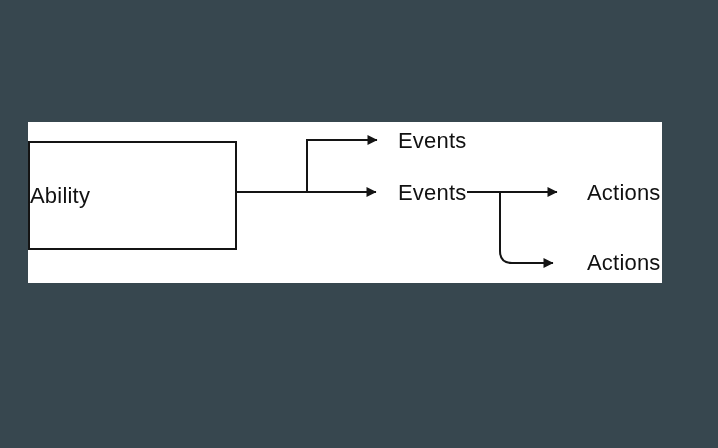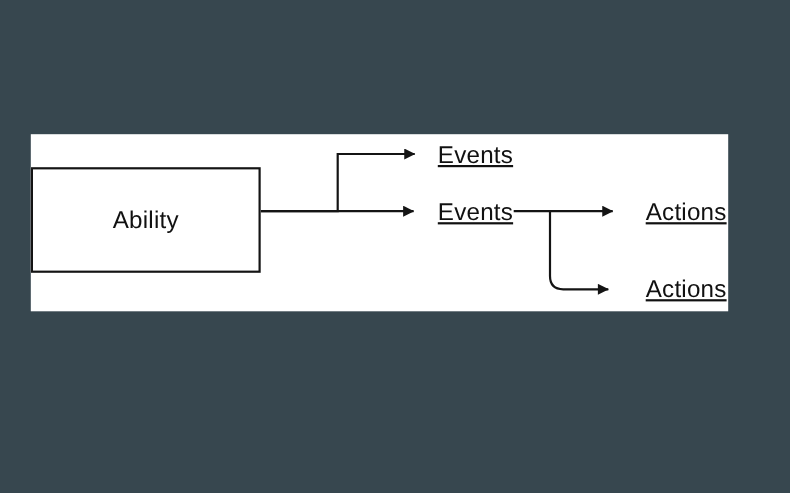--- a/index.html
+++ b/index.html
@@ -37,38 +37,37 @@
   }
   .connectors path.edge {
     fill: none;
     stroke: var(--line);
     stroke-width: 2;
   }
   .connectors marker path { fill: var(--line); }
   .node {
     position: absolute;
     left: 0;
-    top: 30px;
+    top: 19px;
     width: 209px;
-    height: 96px;
+    height: 109px;
     border: 2px solid var(--line);
     background: var(--panel-bg);
     display: flex;
     align-items: center;
-    justify-content: center;
+    justify-content: flex-start;
   }
   .lbl {
     position: absolute;
     transform: translateY(-50%);
     white-space: nowrap;
     font-size: 22px;
     line-height: 1;
     color: var(--text);
     letter-spacing: 0.2px;
-    text-decoration: underline;
   }
   .lbl.events-top  { left: 370px; top: 19px; }
   .lbl.events-mid  { left: 370px; top: 71px; }
   .lbl.actions-top { left: 559px; top: 71px; }
   .lbl.actions-bot { left: 559px; top: 141px; }
   .node .lbl-inner {
     font-size: 22px;
     color: var(--text);
     letter-spacing: 0.2px;
   }

